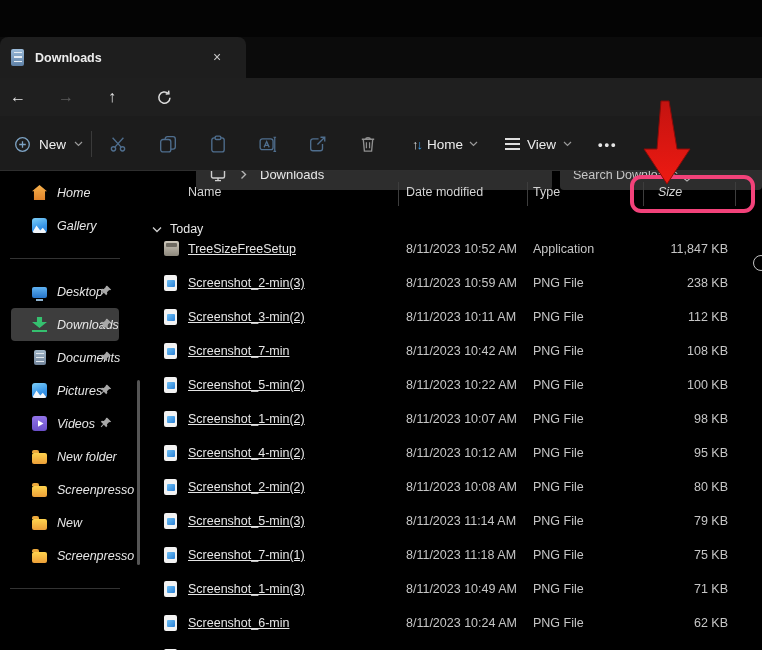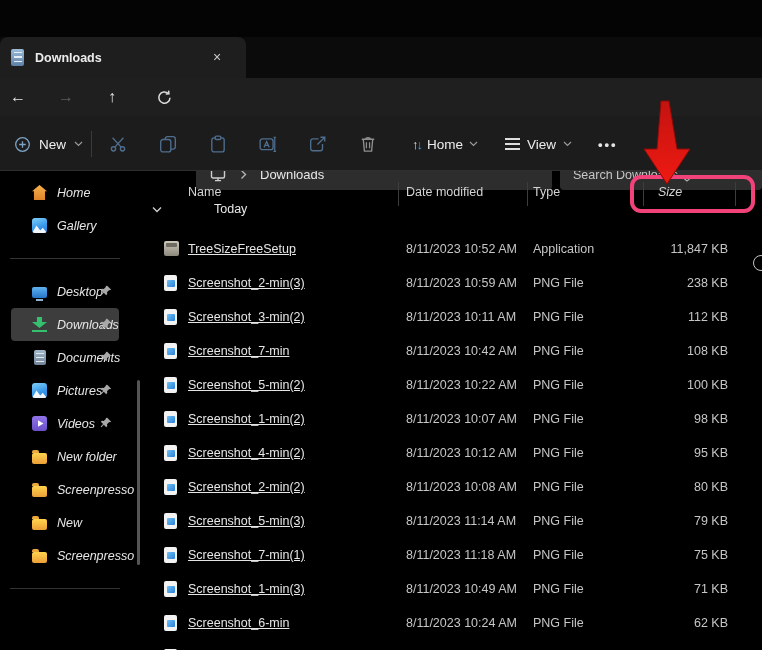--- a/index.html
+++ b/index.html
@@ -86,21 +86,21 @@
   .sicon.folder { height:11px; margin-top:3px; border-radius:2px; background:linear-gradient(#ffd34e,#ec9f38); }
   .sicon.folder::before { content:''; position:absolute; top:-2.5px; left:0; width:7px; height:3px; background:#eca93c; border-radius:2px 2px 0 0; }
 
   
   .header-row { position:absolute; left:148px; top:176px; right:0; height:36px; }
   .col-label { position:absolute; top:9px; font-size:12.5px; color:#d4d4d4; }
   .col-name { left:40px; } .col-date { left:258px; } .col-type { left:385px; } .col-size { left:510px;font-style:italic; }
   .col-div { position:absolute; top:6px; width:1px; height:24px; background:#3d3d3d; }
   .cd1 { left:250px; } .cd2 { left:379px; } .cd3 { left:495px; } .cd4 { left:587px; }
 
-  .group-row { position:absolute; left:148px; top:194px; right:0; height:30px; display:flex; align-items:center;gap:44px; }
+  .group-row { position:absolute; left:148px; top:214px; right:0; height:30px; display:flex; align-items:center; }
   .group-chevron { margin-left:4px; }
   .group-label { margin-left:8px; font-size:12.5px; color:#e8e8e8; }
 
   .rows { position:absolute; left:148px; top:233px; right:0; bottom:-30px; overflow:hidden; }
   .file-row { position:relative; height:34px; }
   .cell { position:absolute; top:9px; font-size:12.5px; color:#c6c6c6; white-space:nowrap; }
   .cell.name { left:40px; color:#e6e6e6;text-decoration:underline; }
   .cell.date { left:258px; }
   .cell.type { left:385px; }
   .cell.size { left:470px; width:110px; text-align:right; }

